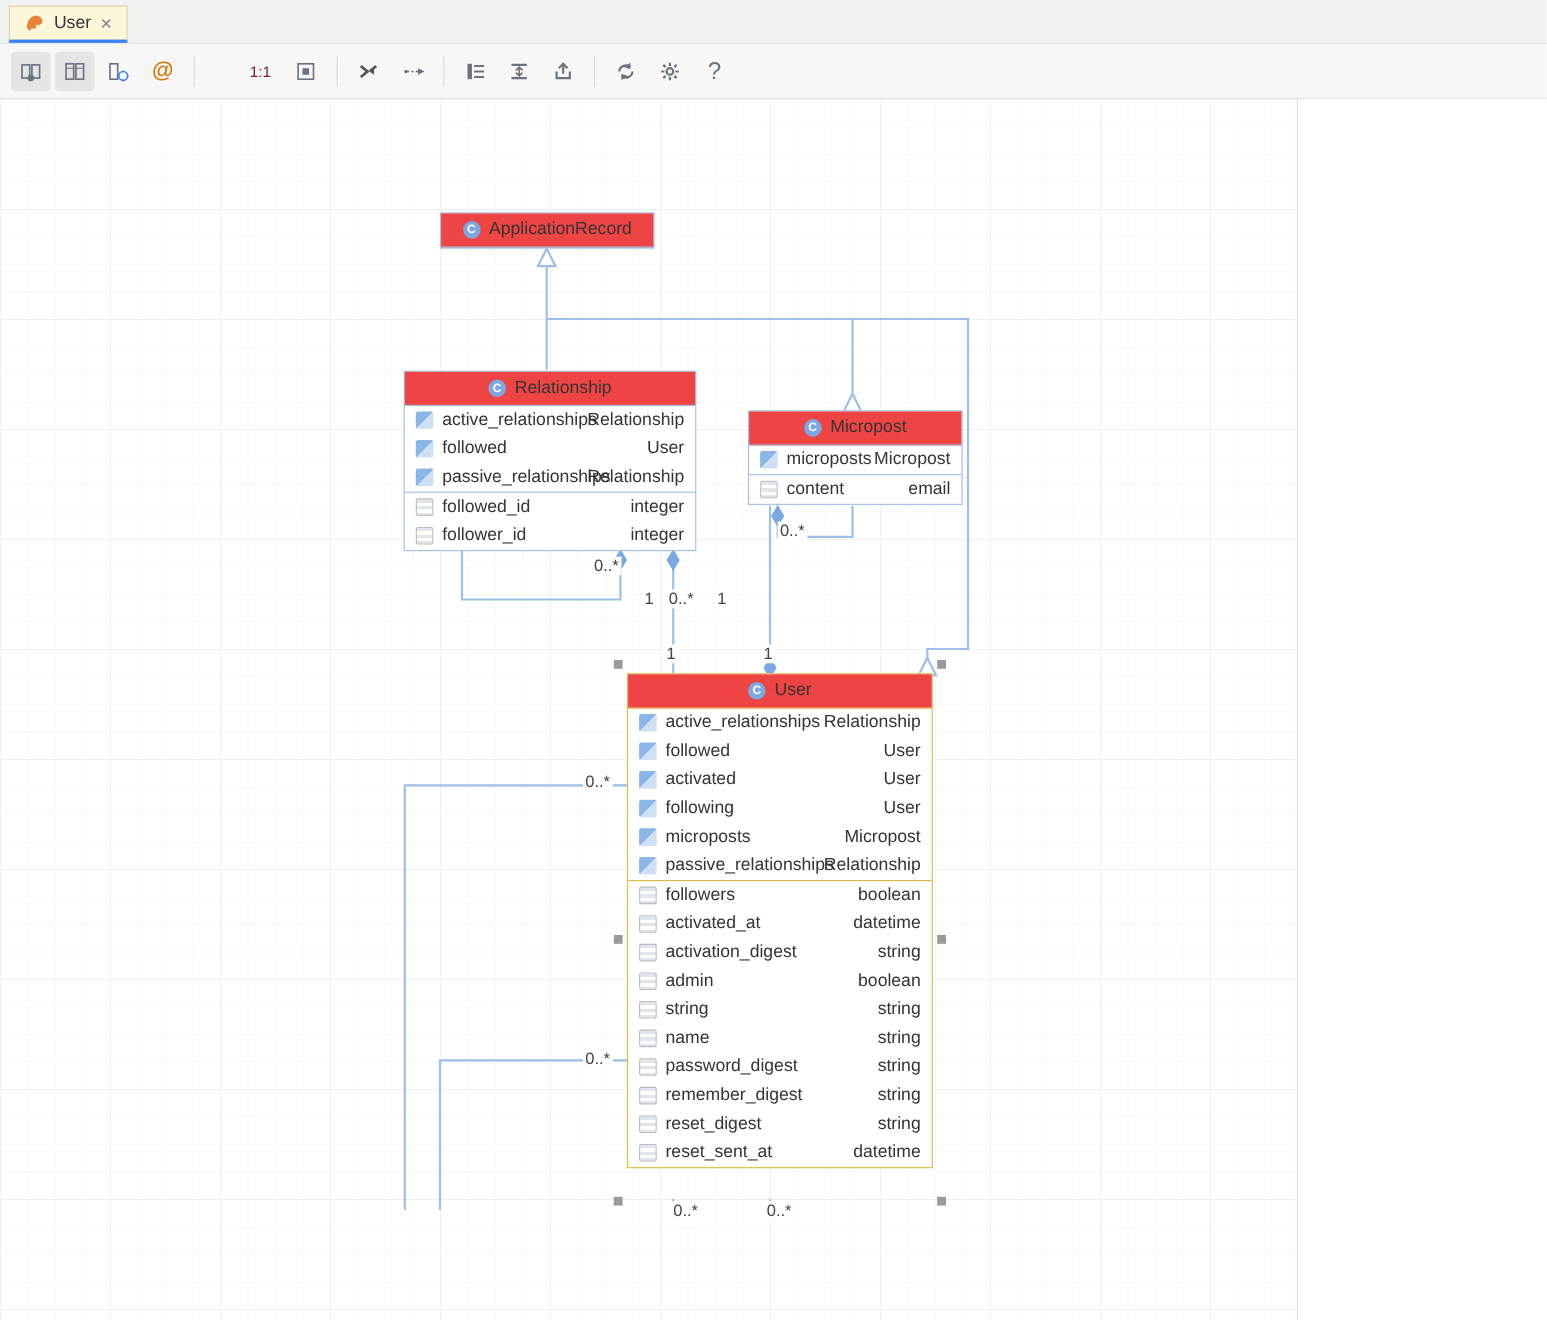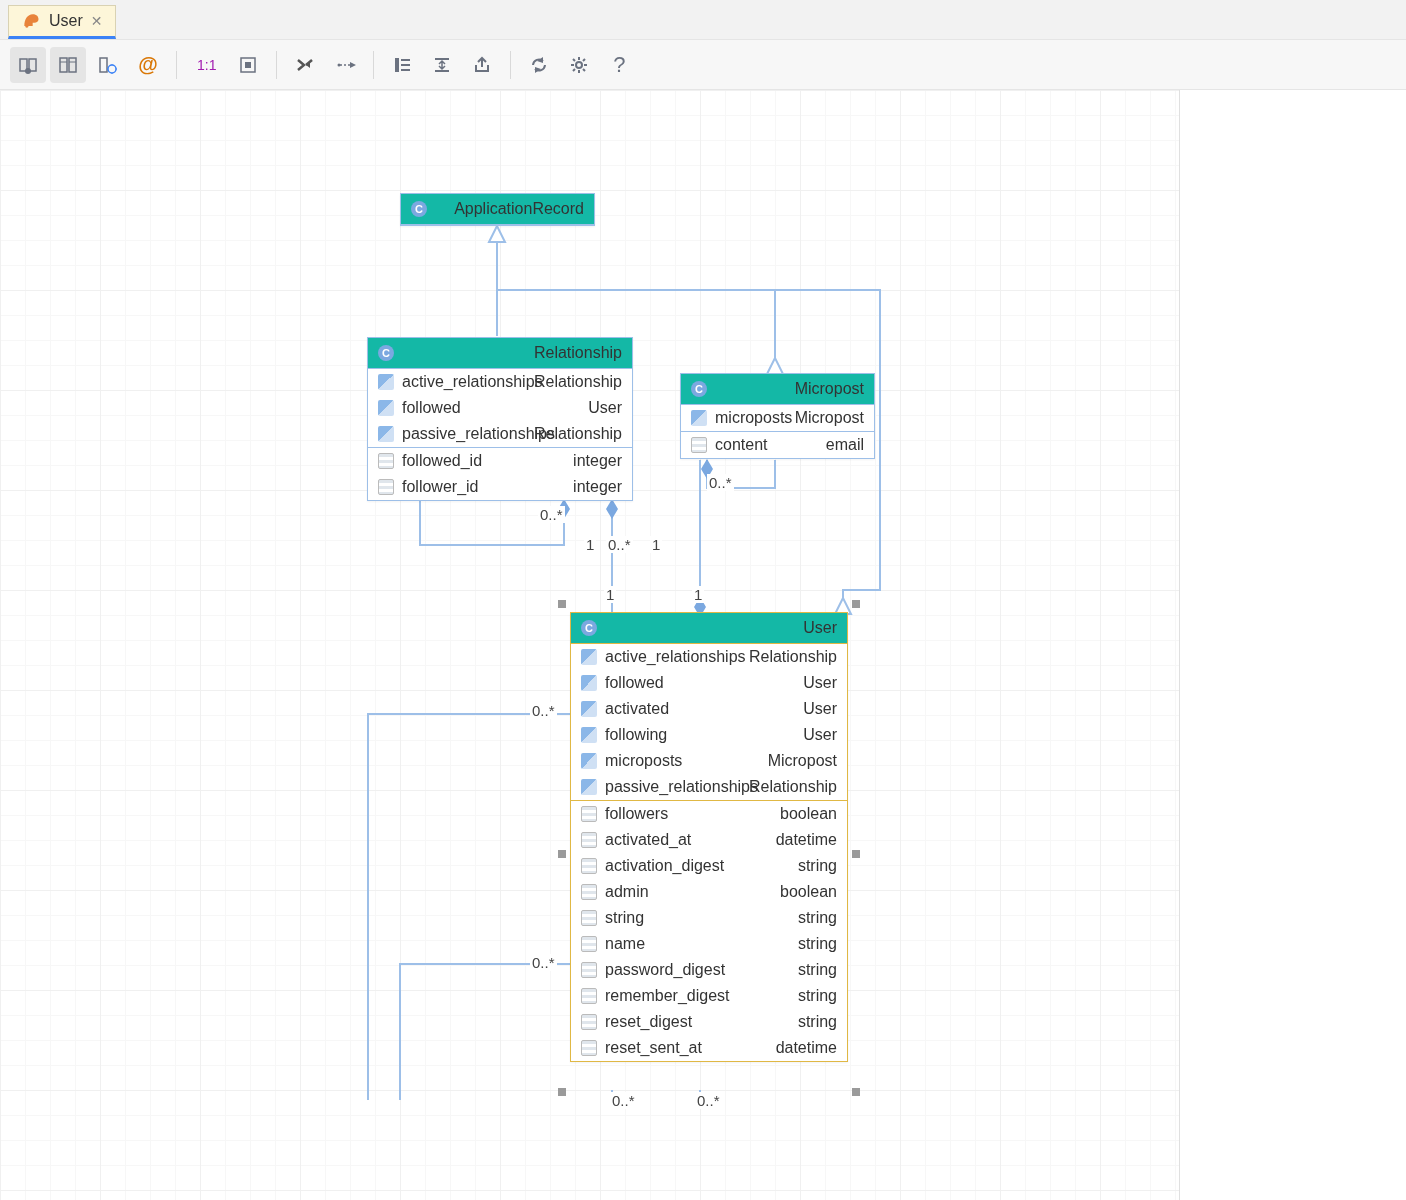--- a/index.html
+++ b/index.html
@@ -6,38 +6,38 @@
   html,body { margin:0; padding:0; font-family: -apple-system, "Helvetica Neue", Arial, sans-serif; font-size:15px; color:#333; background:#fff; }
   .app { width:1406px; display:flex; flex-direction:column; }
   .tabbar { height:40px; background:#f2f2f2; border-bottom:1px solid #e5e5e5; display:flex; align-items:flex-end; padding-left:8px; }
   .tab { height:34px; display:flex; align-items:center; gap:8px; padding:0 12px; background:#fdf6d9; border:1px solid #d9d2b3; border-bottom:3px solid #3b82f6; font-size:16px; position:relative; }
   .tab .orange-icon { width:20px; height:20px; }
   .tab .close { color:#888; font-size:14px; cursor:pointer; }
   .toolbar { height:50px; background:#f7f7f7; border-bottom:1px solid #e5e5e5; display:flex; align-items:center; padding:0 10px; gap:4px; }
   .tbtn { width:36px; height:36px; display:flex; align-items:center; justify-content:center; border-radius:4px; color:#6b7280; cursor:pointer; }
   .tbtn.active { background:#e5e5e5; }
   .tsep { width:1px; height:28px; background:#d9d9d9; margin:0 6px; }
-  .tlabel { font-size:14px; color:#a21caf; padding:0 4px; }
+  .tlabel { font-size:14px; color:#7f1d1d; padding:0 4px;margin-left:30px; }
   .canvas-wrap { position:relative; width:1180px; height:1110px; overflow:hidden; border-right:1px solid #e0e0e0; }
   .grid { position:absolute; inset:0; background-image:
       linear-gradient(#f0f0f0 1px, transparent 1px),
       linear-gradient(90deg,#f0f0f0 1px, transparent 1px),
       linear-gradient(#f7f7f7 1px, transparent 1px),
       linear-gradient(90deg,#f7f7f7 1px, transparent 1px);
     background-size:100px 100px,100px 100px,25px 25px,25px 25px;
   }
   svg.edges { position:absolute; inset:0; width:100%; height:100%; pointer-events:none; }
   .edge-line { stroke:#9dbfe8; stroke-width:2; fill:none; }
   .arrow-open { stroke:#9dbfe8; stroke-width:2; fill:#fff; }
   .diamond { fill:#7ba8e0; }
   .card-label { position:absolute; font-size:15px; color:#444; background:#fff; padding:0 2px; }
 
   .entity { position:absolute; background:#fff; border:1px solid #9dbfe8; box-shadow:0 1px 2px rgba(0,0,0,.05); font-size:16px; }
   .entity.selected { border:1px solid #e0b844; }
-  .ent-head { background:#14b8a6; padding:6px 10px; display:flex; align-items:center; justify-content:space-between; gap:8px; border-bottom:1px solid #9dbfe8; white-space:nowrap; }
+  .ent-head { background:#ef4444; padding:6px 10px; display:flex; align-items:center; justify-content:center; gap:8px; border-bottom:1px solid #9dbfe8; white-space:nowrap; }
   .entity.selected .ent-head { border-bottom-color:#e0b844; }
   .ent-head-icon { width:16px; height:16px; border-radius:50%; background:#7ba8e0; display:inline-block; position:relative; flex:0 0 auto; }
   .ent-head-icon:after { content:"C"; color:#fff; font-size:11px; position:absolute; inset:0; display:flex; align-items:center; justify-content:center; font-weight:600; }
   .row { display:flex; align-items:center; padding:4px 10px; gap:8px; justify-content:space-between; }
   .row + .row { }
   .row .rl { display:flex; align-items:center; gap:8px; min-width:0; }
   .row .nm { white-space:nowrap; }
   .row .tp { color:#333; white-space:nowrap; }
   .sec-sep { height:1px; background:#9dbfe8; }
   .entity.selected .sec-sep { background:#e0b844; }

